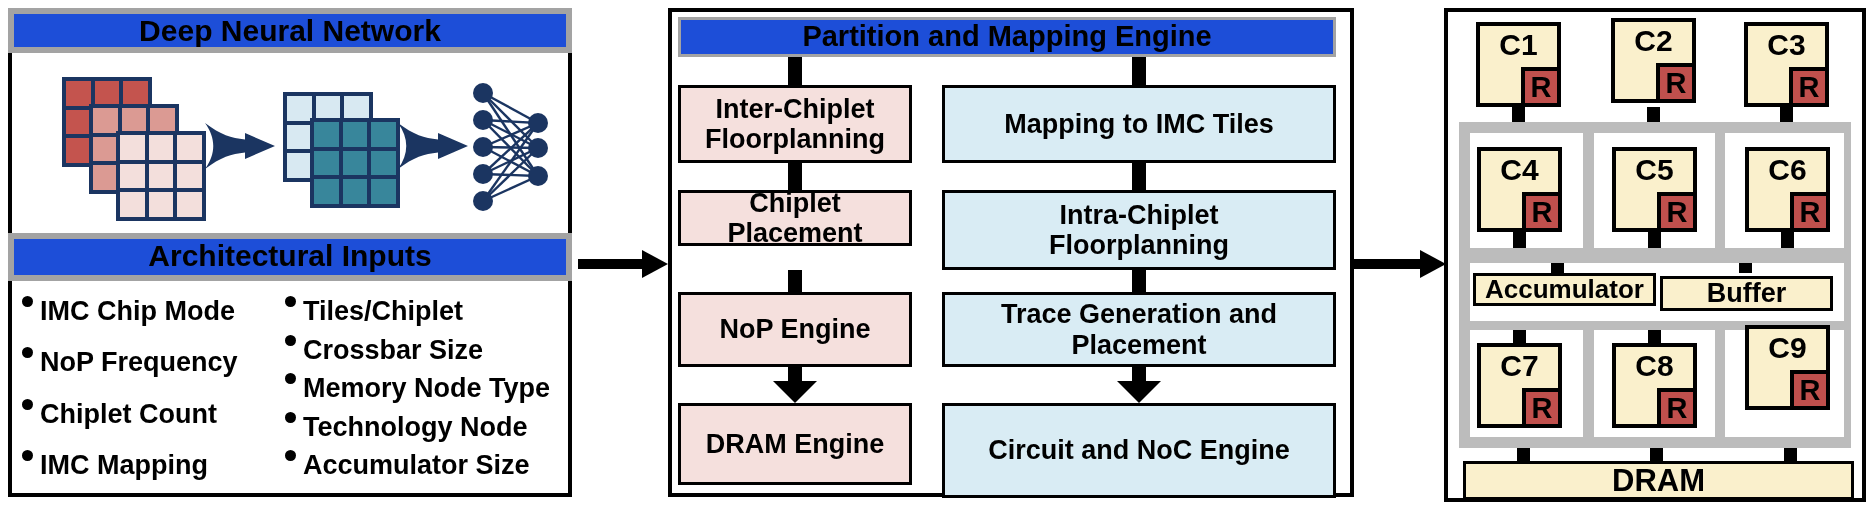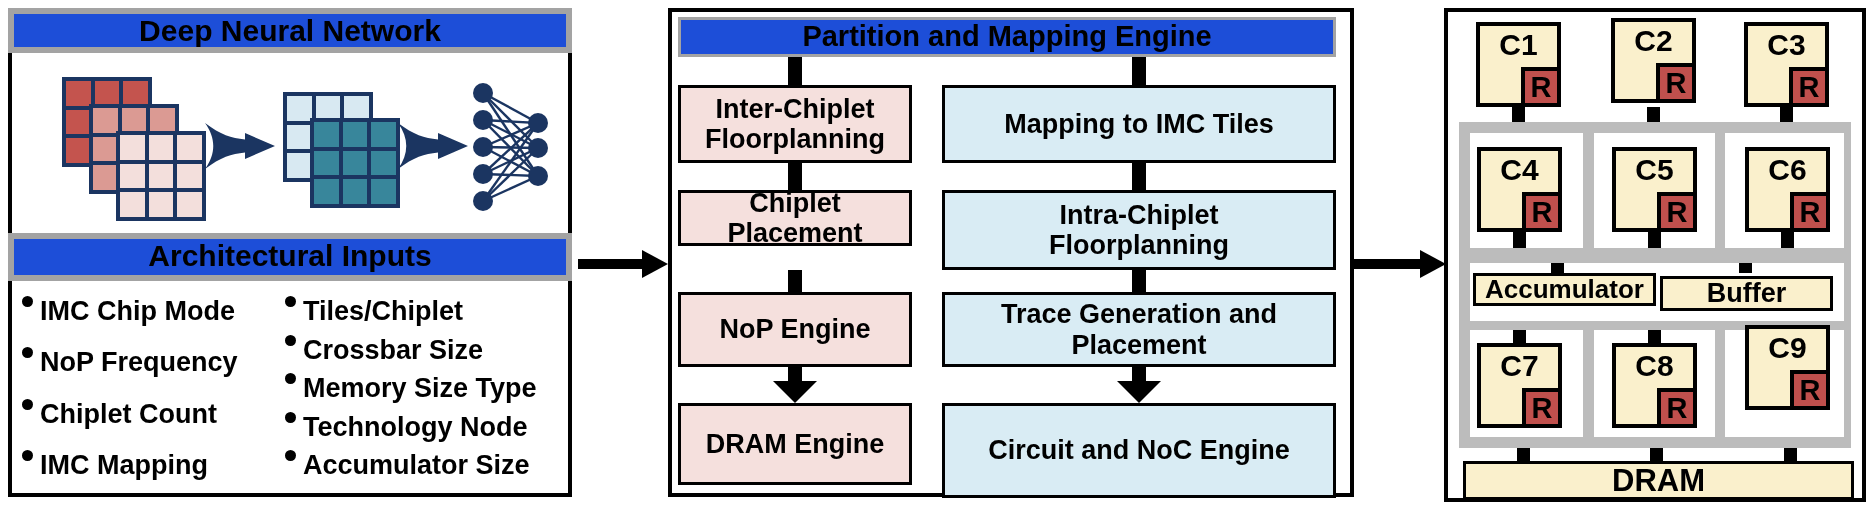--- a/index.html
+++ b/index.html
@@ -192,21 +192,21 @@
     <div class="bullet-row">
         <span class="dot"></span>
         <span>Tiles/Chiplet</span>
       </div>
     <div class="bullet-row">
         <span class="dot"></span>
         <span>Crossbar Size</span>
       </div>
     <div class="bullet-row">
         <span class="dot"></span>
-        <span>Memory Size Type</span>
+        <span>Memory Node Type</span>
       </div>
     <div class="bullet-row">
         <span class="dot"></span>
         <span>Technology Node</span>
       </div>
     <div class="bullet-row">
         <span class="dot"></span>
         <span>Accumulator Size</span>
       </div>
   </div>

